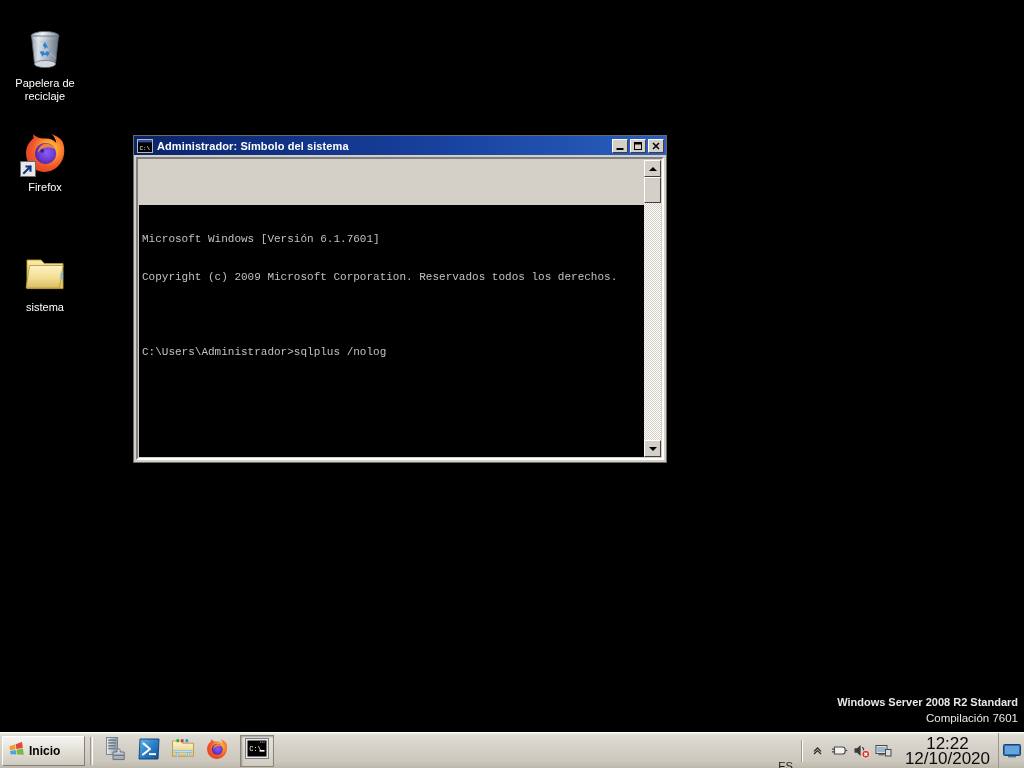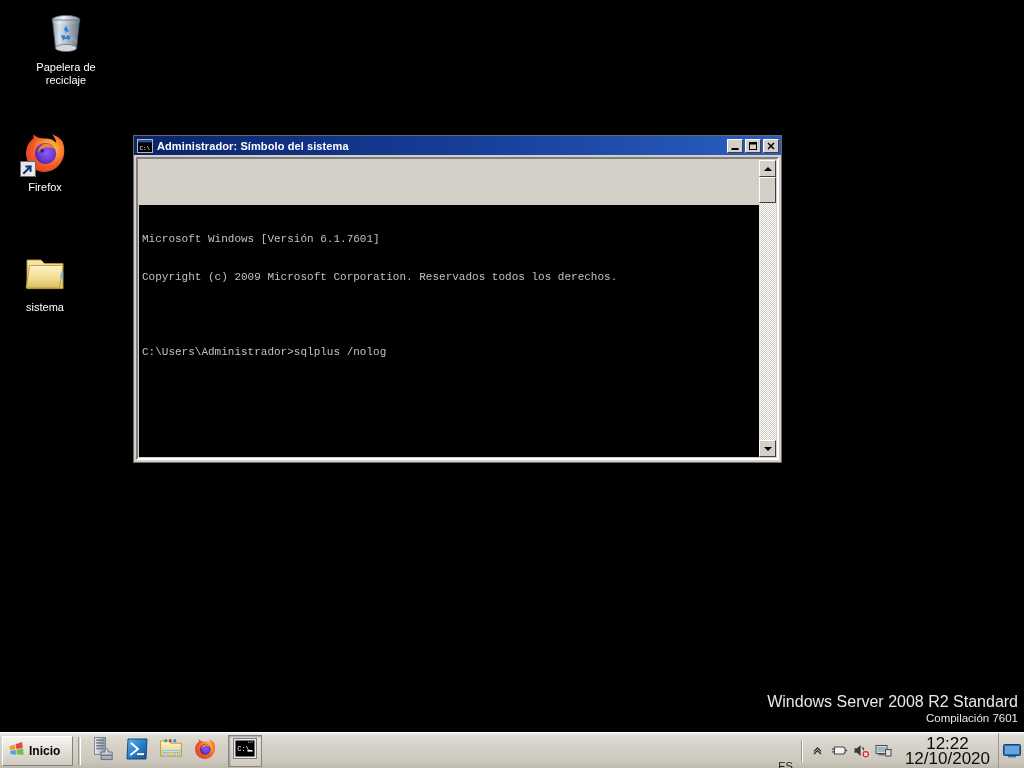--- a/index.html
+++ b/index.html
@@ -48,21 +48,21 @@
     bottom: 1px;
     width: 16px;
     height: 16px;
   }
 
   
   #cmd-window {
     position: absolute;
     left: 133px;
     top: 135px;
-    width: 649px;
+    width: 534px;
     height: 328px;
     background: #d4d0c8;
     border: 1px solid #6a6a6a;
     box-shadow: 2px 2px 6px rgba(0,0,0,0.6);
     box-sizing: border-box;
   }
   #cmd-titlebar {
     height: 19px;
     background: linear-gradient(to right, #0a246a 0%, #17409c 55%, #2a5fc0 100%);
     display: flex;
@@ -187,39 +187,39 @@
   #watermark {
     position: absolute;
     right: 6px;
     bottom: 42px;
     text-align: right;
     color: #e8e8e8;
     font-size: 11.5px;
     line-height: 16px;
     text-shadow: 0 0 2px #000;
   }
-  #watermark .wm-title { font-weight: normal; font-size: 16px; }
+  #watermark .wm-title { font-weight: bold; font-size: 11px; }
 
   
   #taskbar {
     position: absolute;
     left: 0; bottom: 0;
     width: 1024px;
     height: 36px;
     background: linear-gradient(to bottom, #f0eeea 0%, #dedbd2 8%, #d4d0c8 45%, #cdc8bd 80%, #bdb8ac 100%);
     border-top: 1px solid #ffffff;
     box-sizing: border-box;
     display: flex;
     align-items: center;
   }
   #start-button {
     margin-left: 2px;
     height: 30px;
     min-width: 60px;
-    padding: 0 12px 0 5px;
+    padding: 0 24px 0 5px;
     display: flex;
     align-items: center;
     gap: 4px;
     background: linear-gradient(to bottom, #f6f5f1 0%, #e3e0d7 50%, #cfcabf 100%);
     border-top: 1px solid #ffffff;
     border-left: 1px solid #ffffff;
     border-right: 1px solid #808080;
     border-bottom: 1px solid #808080;
     box-sizing: border-box;
     font-size: 12px;
@@ -292,21 +292,21 @@
     justify-content: center;
     border-left: 1px solid #9a978e;
     box-sizing: border-box;
   }
 </style>
 </head>
 <body>
 
 <div id="desktop">
 
-  <div class="desk-icon" style="left:1px; top:8px;padding-left:21px;">
+  <div class="desk-icon" style="left:1px; top:24px;">
     <span class="glyph">
       <svg width="50" height="50" viewBox="0 0 50 50">
         <defs>
           <linearGradient id="binBody" x1="0" y1="0" x2="1" y2="0">
             <stop offset="0%" stop-color="#9aa6b4"></stop>
             <stop offset="25%" stop-color="#e6ecf2"></stop>
             <stop offset="55%" stop-color="#b9c4d0"></stop>
             <stop offset="100%" stop-color="#6f7b88"></stop>
           </linearGradient>
           <linearGradient id="binLid" x1="0" y1="0" x2="1" y2="0">

